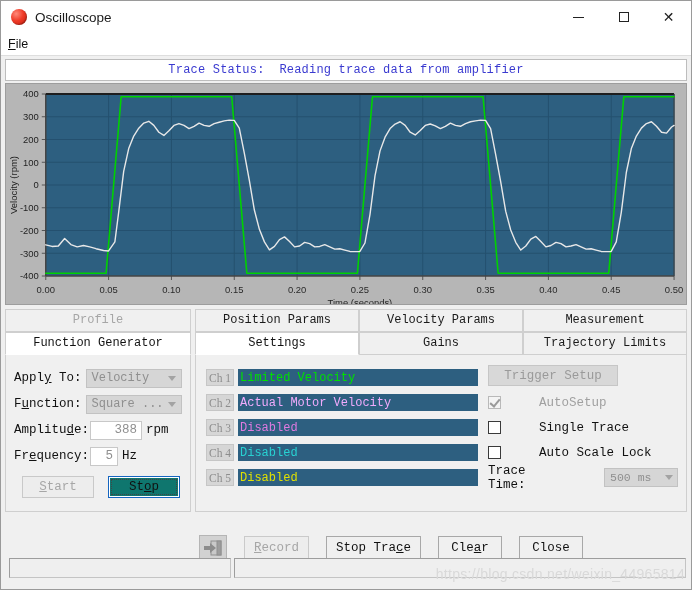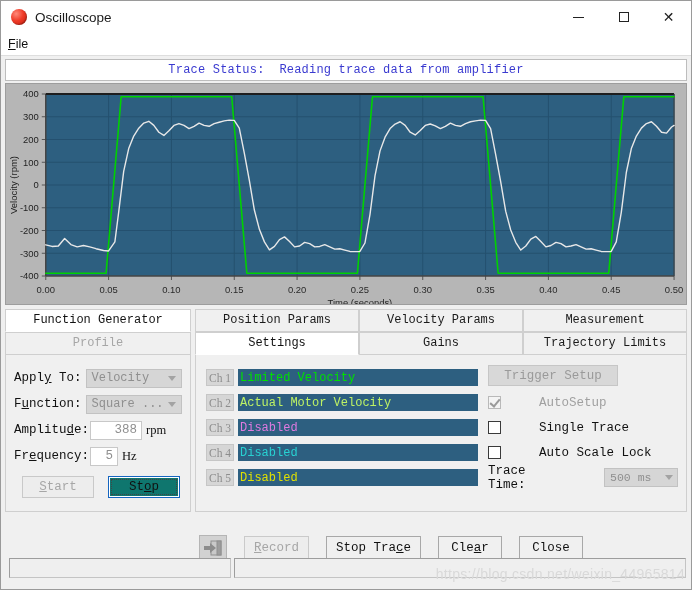--- a/index.html
+++ b/index.html
@@ -137,21 +137,21 @@
     width:0;height:0;border-left:4px solid transparent;border-right:4px solid transparent;
     border-top:5px solid #a3a3a3;
   }
   .num-box {
     height:19px; background:#fff; border:1px solid #c8c8c8;
     color:#8f8f8f; font-size:12.5px;
     display:flex; align-items:center; justify-content:flex-end;
     padding-right:4px; box-sizing:border-box;
     font-family:"Liberation Mono","DejaVu Sans Mono",monospace;
   }
-  .unit { margin-left:4px;font-family:Liberation Serif, serif; }
+  .unit { margin-left:4px; }
   .btn-row { display:flex; gap:14px; margin-top:7px; padding-left:8px;}
   .btn {
     font-family:"Liberation Mono","DejaVu Sans Mono",monospace;
     font-size:12.5px;
     min-width:72px; height:22px;
     background:#e9e9e9; border:1px solid #adadad;
     display:flex;align-items:center;justify-content:center;
     color:#111; box-sizing:border-box;
   }
   .btn.disabled { color:#a6a6a6; background:#ededed; border-color:#c9c9c9; }
@@ -352,24 +352,24 @@
           <text x="356" y="222" fill="#1f1f1f" font-size="9.5" text-anchor="middle" font-family="&quot;Liberation Sans&quot;, sans-serif">Time (seconds)</text>
           <text x="11" y="101" fill="#1f1f1f" font-size="9.5" text-anchor="middle" font-family="&quot;Liberation Sans&quot;, sans-serif" transform="rotate(-90 11 101)">Velocity (rpm)</text>
         </g>
     </svg>
   </div>
 
   <div class="lower">
 
     <div class="left-panel">
       <div class="tabrow">
-        <div class="tab active">Function Generator</div>
+        <div class="tab disabled">Profile</div>
       </div>
       <div class="tabrow">
-        <div class="tab disabled">Profile</div>
+        <div class="tab active">Function Generator</div>
       </div>
       <div class="tabpanel">
         <div class="left-body">
 
           <div class="field-row">
             <span class="field-label">Appl<span class="u">y</span> To:</span>
             <div class="select-dis">
               <span>Velocity</span>
               <i class="caret"></i>
             </div>
@@ -422,21 +422,21 @@
       <div class="tabpanel">
         <div class="right-body">
 
           <div class="chan-col">
             <div class="chan-row">
               <div class="chan-tag">Ch 1</div>
               <div class="chan-val" style="color: rgb(0, 224, 0);">Limited Velocity</div>
             </div>
             <div class="chan-row">
               <div class="chan-tag">Ch 2</div>
-              <div class="chan-val" style="color: #bef264;">Actual Motor Velocity</div>
+              <div class="chan-val" style="color: #f0abfc;">Actual Motor Velocity</div>
             </div>
             <div class="chan-row">
               <div class="chan-tag">Ch 3</div>
               <div class="chan-val" style="color: rgb(224, 122, 224);">Disabled</div>
             </div>
             <div class="chan-row">
               <div class="chan-tag">Ch 4</div>
               <div class="chan-val" style="color: rgb(40, 210, 210);">Disabled</div>
             </div>
             <div class="chan-row">

